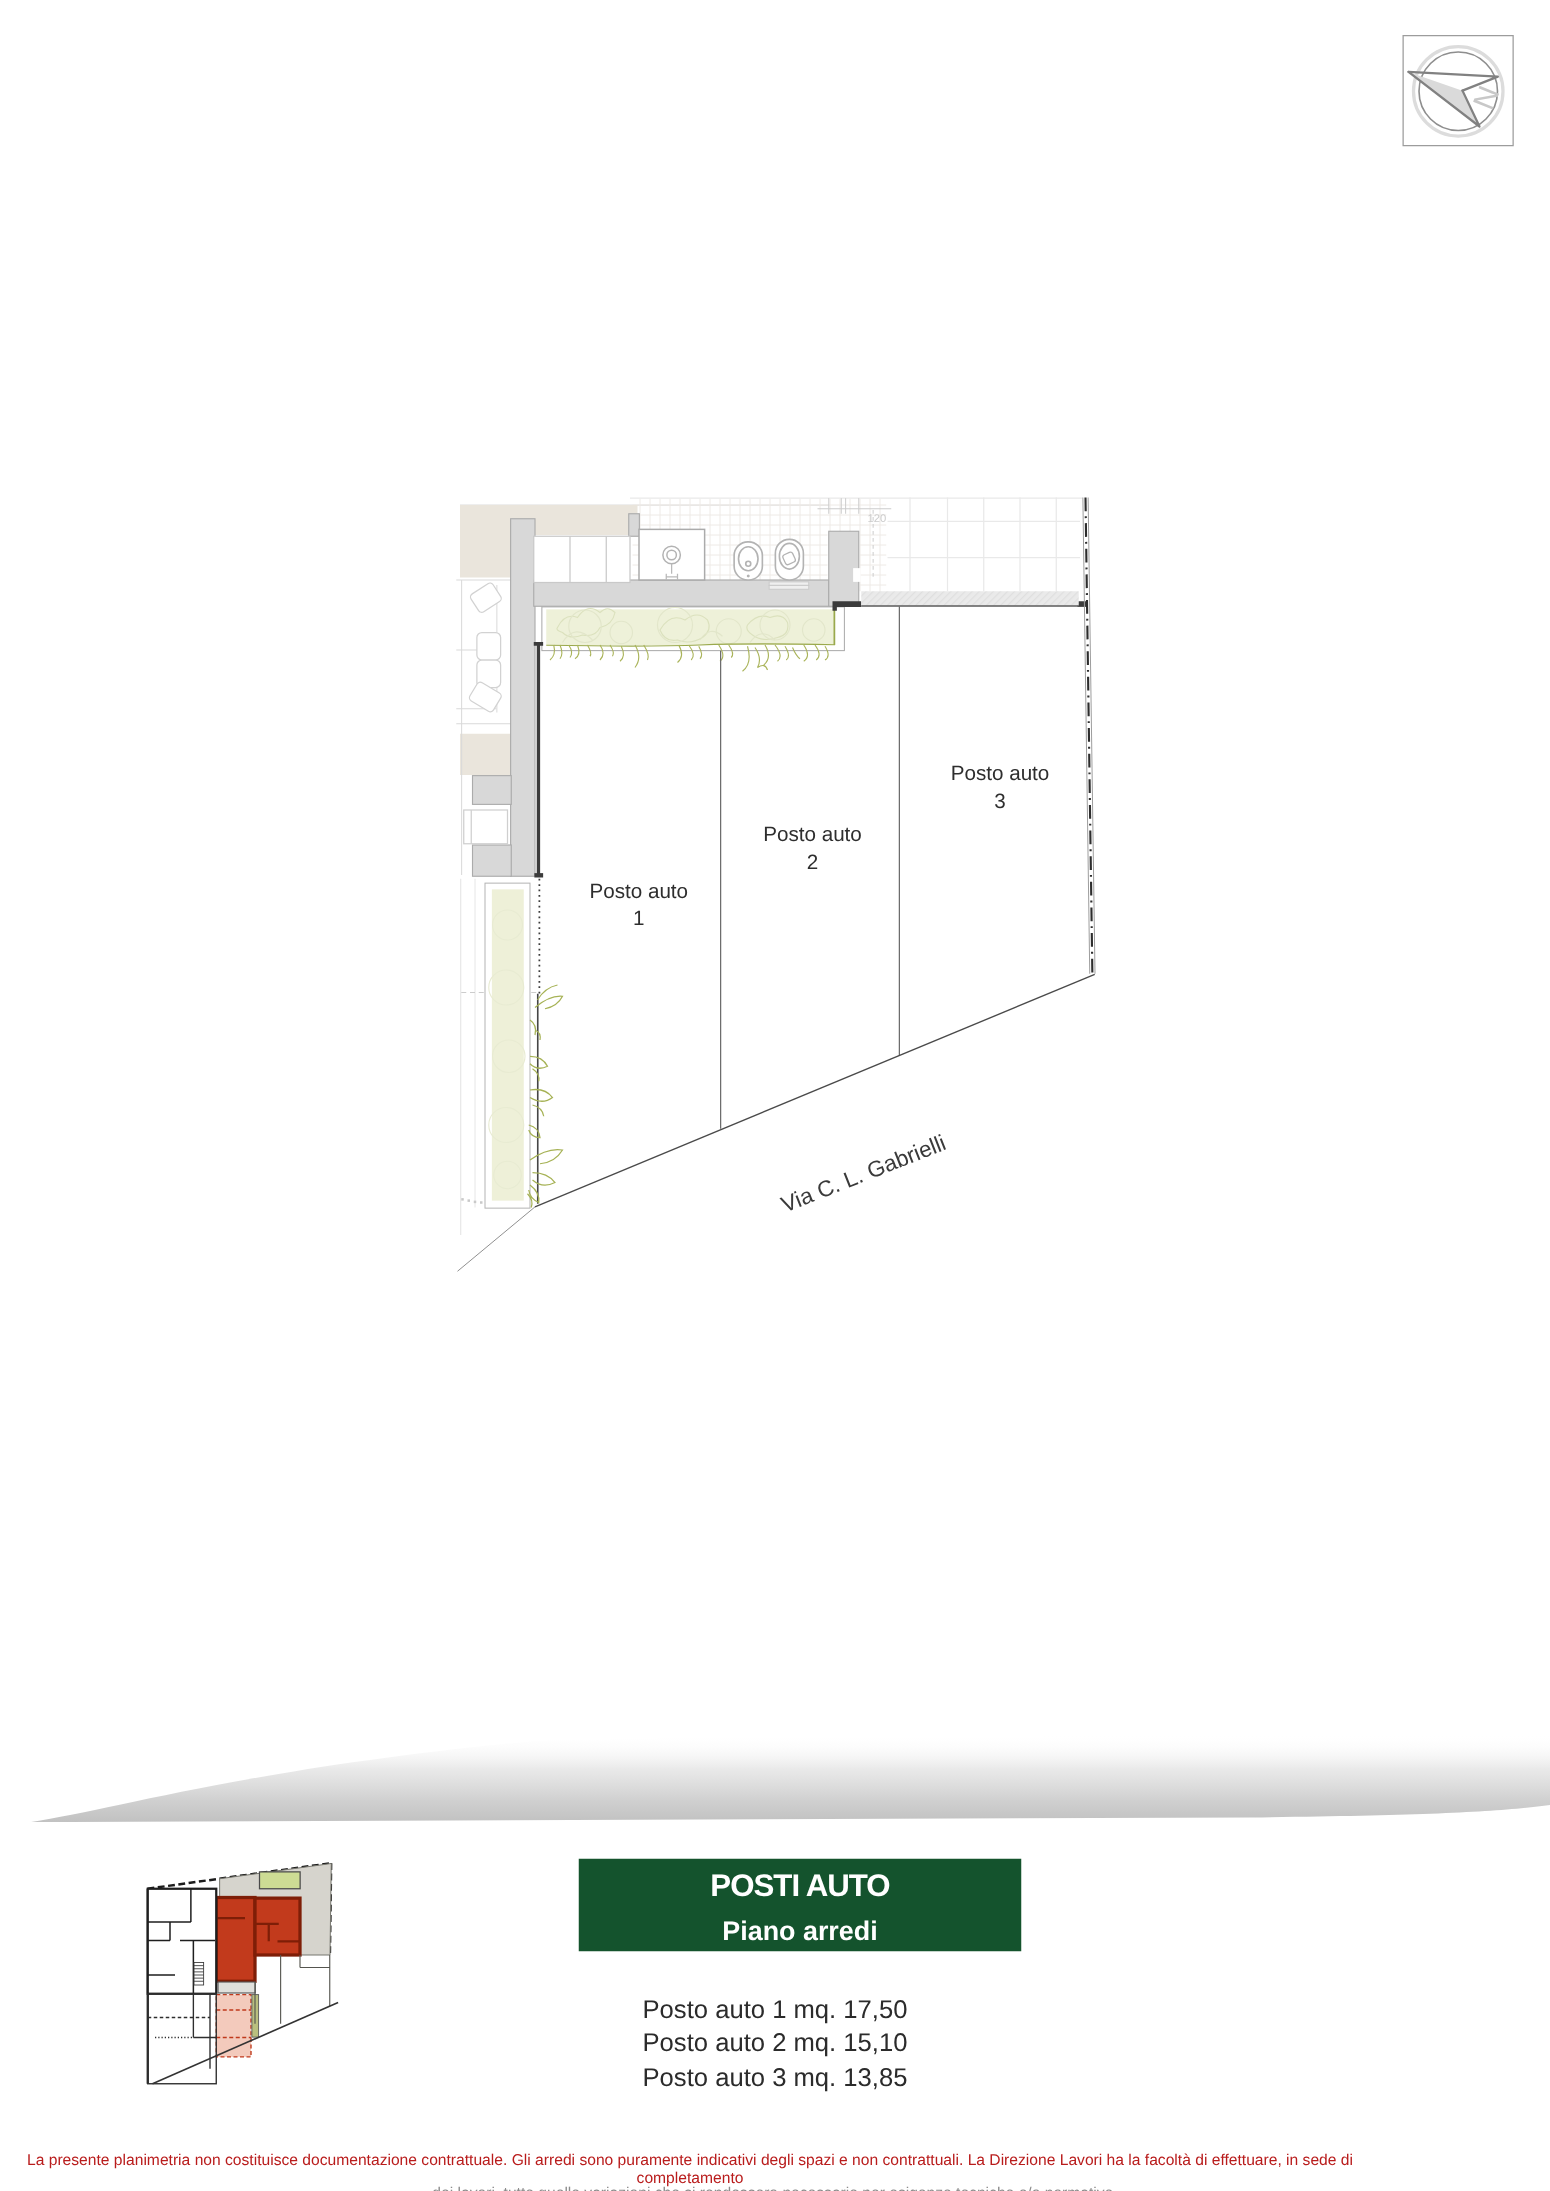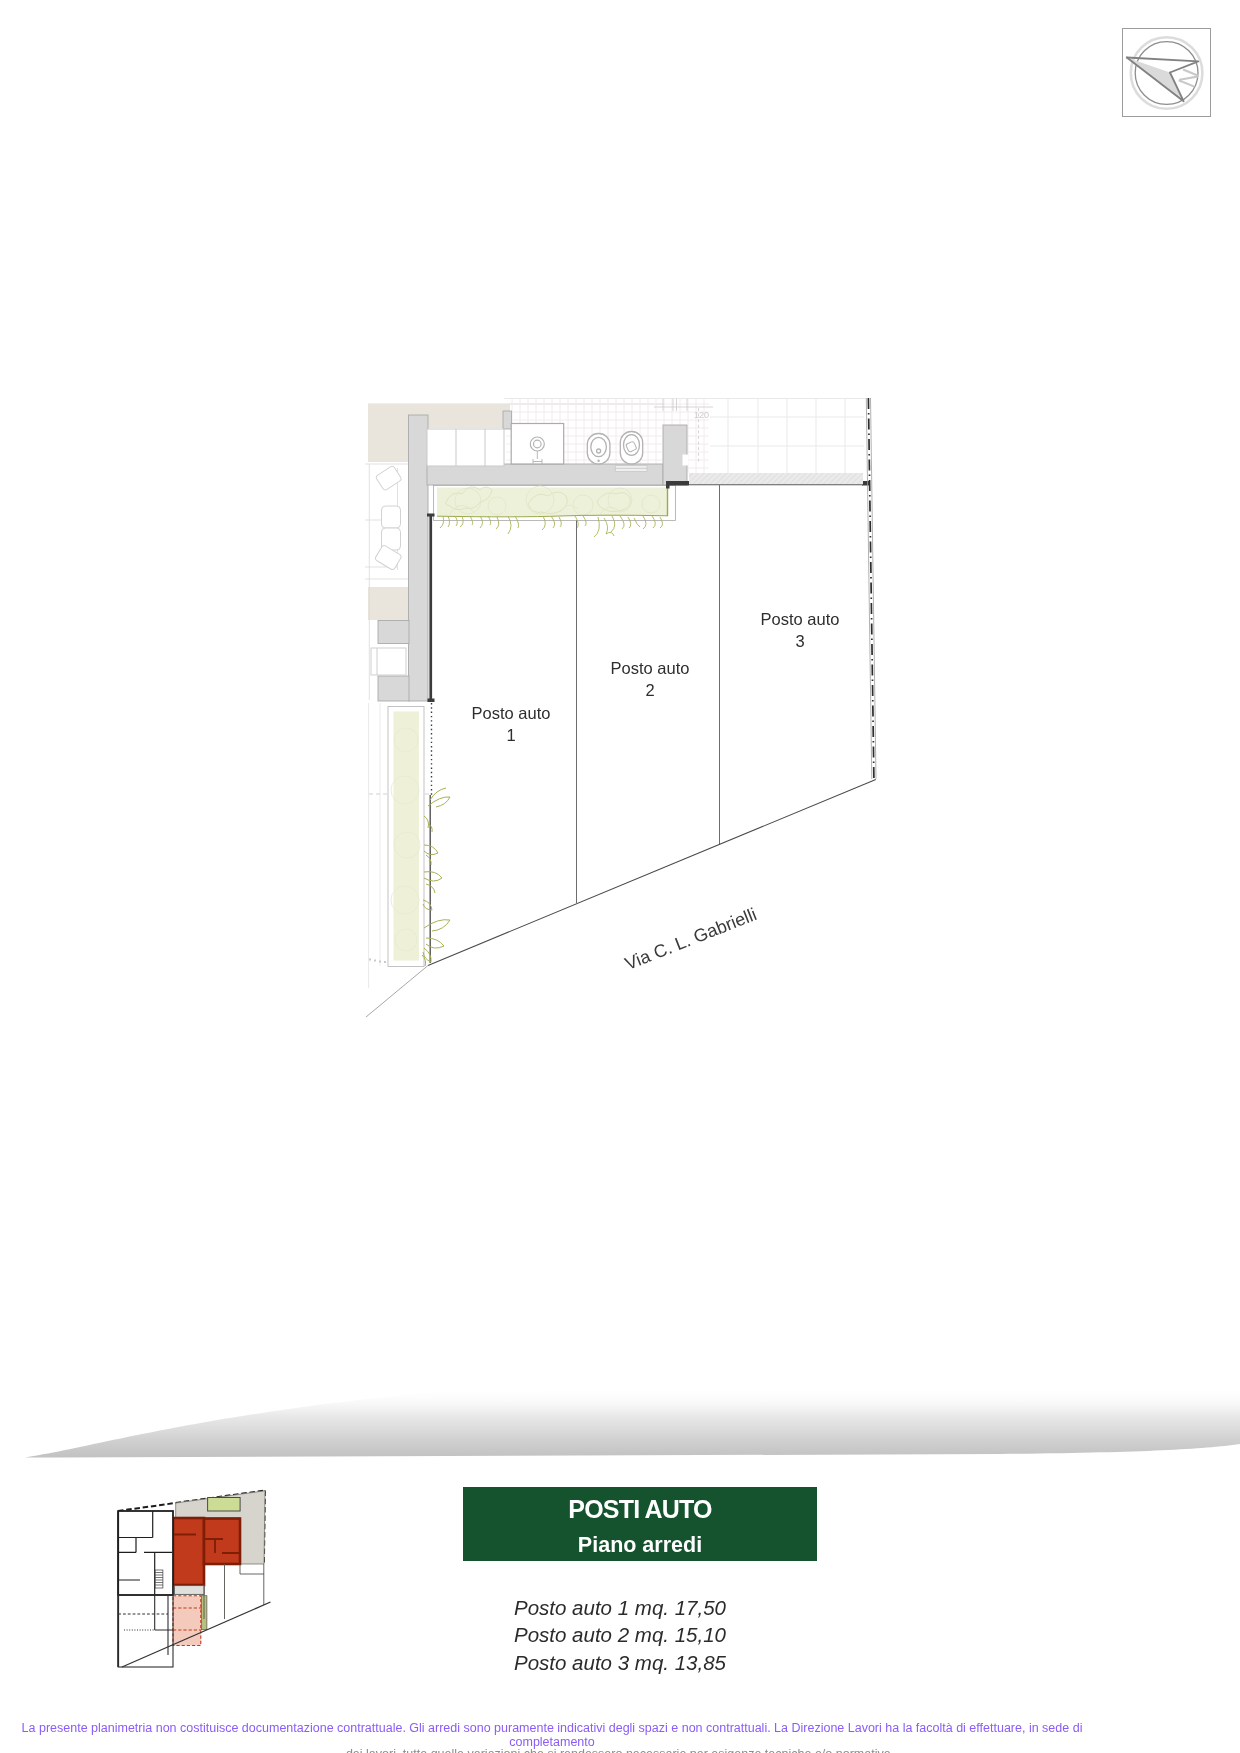--- a/index.html
+++ b/index.html
@@ -294,17 +294,17 @@
 
 <div class="abs" style="left:700px;top:609px;width:200px;text-align:center;font-size:16.5px;color:#2e2e2e;line-height:21.5px;">Posto auto<br>3</div>
 
 <div class="abs" style="left:591px;top:929px;width:200px;text-align:center;font-size:18px;color:#3a3a3a;transform:rotate(-21.5deg);">Via C. L. Gabrielli</div>
 
 <div class="abs" style="left:443px;top:1487px;width:354px;height:74px;background:#14532d;color:#ffffff;text-align:center;margin-left:20px;">
 <div style="font-size:25px;line-height:25px;letter-spacing:-0.8px;margin-top:9.8px;font-weight:bold;">POSTI AUTO</div>
 <div style="font-size:21.5px;line-height:21.5px;margin-top:13.5px;font-weight:bold;">Piano arredi</div>
 </div>
 
-<div class="abs" style="left:420px;top:1593.5px;width:400px;text-align:center;font-size:20.5px;color:#2b2b2b;line-height:27.5px;font-style:italic;">Posto auto 1 mq. 17,50<br>Posto auto 2 mq. 15,10<br>Posto auto 3 mq. 13,85</div>
-
-<div class="abs" style="left:0;top:1721px;width:1104px;text-align:center;font-size:12.5px;color:#8b5cf6;">La presente planimetria non costituisce documentazione contrattuale. Gli arredi sono puramente indicativi degli spazi e non contrattuali. La Direzione Lavori ha la facoltà di effettuare, in sede di completamento</div>
+<div class="abs" style="left:420px;top:1593.5px;width:400px;text-align:center;font-size:20.5px;color:#2b2b2b;line-height:27.5px;">Posto auto 1 mq. 17,50<br>Posto auto 2 mq. 15,10<br>Posto auto 3 mq. 13,85</div>
+
+<div class="abs" style="left:0;top:1721px;width:1104px;text-align:center;font-size:12.5px;color:#b91c1c;">La presente planimetria non costituisce documentazione contrattuale. Gli arredi sono puramente indicativi degli spazi e non contrattuali. La Direzione Lavori ha la facoltà di effettuare, in sede di completamento</div>
 
 <div class="abs" style="left:0;top:1747px;width:1240px;text-align:center;font-size:12.5px;color:#8c8c8c;">dei lavori, tutte quelle variazioni che si rendessero necessarie per esigenze tecniche e/o normative.</div>
 
 </body></html>

